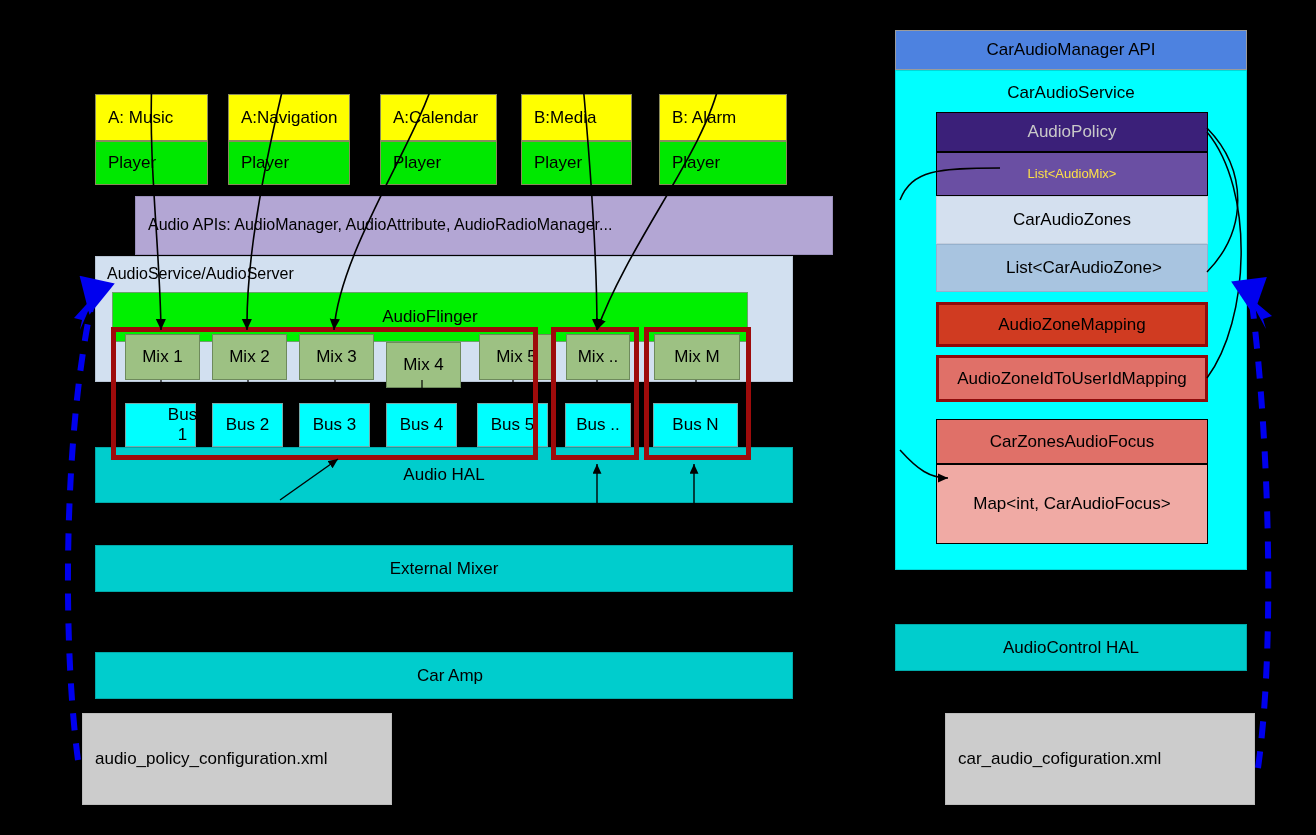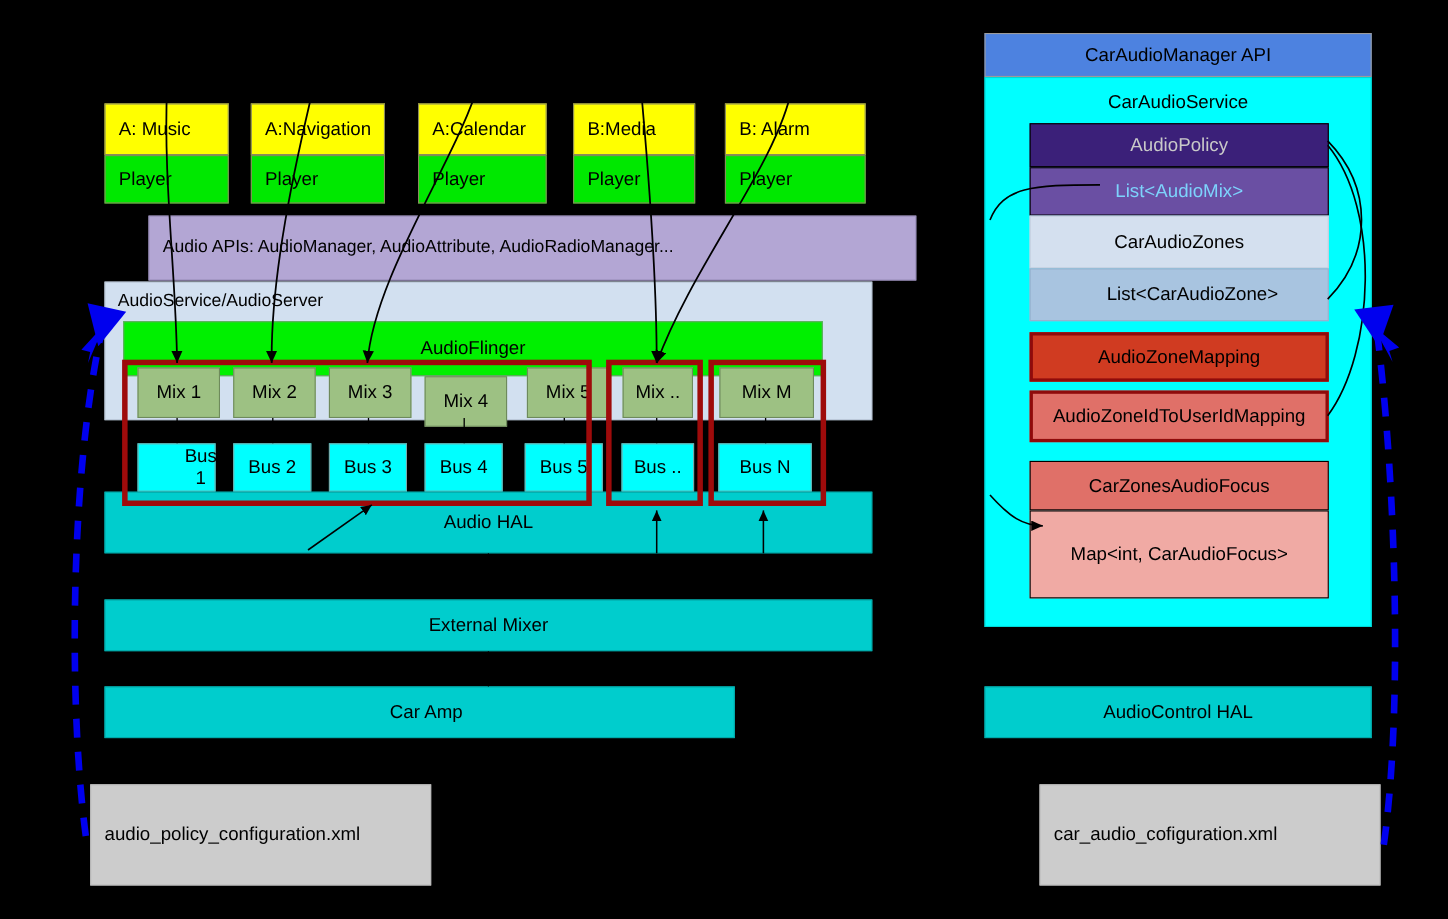--- a/index.html
+++ b/index.html
@@ -24,21 +24,21 @@
   .hal{background:#00cdcd;border:1px solid #0aa;font-size:17px;}
   .teal-bar{background:#00cdcd;border:1px solid #0aa;font-size:17px;}
   .xmlbox{background:#cccccc;border:1px solid #bbb;font-size:17px;}
 
   .red-frame{position:absolute;box-sizing:border-box;border:5px solid #9e0b0b;}
 
   
   .cam-api{background:#4d82e0;border:1px solid #9b9b9b;font-size:17px;}
   .cas{background:#00ffff;border:1px solid #00d8d8;}
   .audio-policy{background:#3b2079;border:1px solid #000;color:#c9c9c9;font-size:17px;}
-  .audio-mix-list{background:#6a4fa3;border:1px solid #000;color:#7dd3fc;font-size:17px;}
+  .audio-mix-list{background:#6a4fa3;border:1px solid #000;color:#fde047;font-size:13px;}
   .car-zones{background:#d4e0ef;border:1px solid #c3cede;font-size:17px;}
   .car-zone-list{background:#a8c4e0;border:1px solid #95b1cd;font-size:17px;}
   .zone-map{background:#d03b21;border:3px solid #8f0b0b;font-size:17px;}
   .zone-user-map{background:#e07068;border:3px solid #8f0b0b;font-size:17px;}
   .focus-top{background:#e07068;border:1px solid #000;font-size:17px;}
   .focus-bot{background:#f0aaa4;border:1px solid #000;font-size:17px;}
 </style>
 </head>
 <body>
 
@@ -82,21 +82,21 @@
   <div class="box bus" style="left:565px;top:403px;width:66px;height:44px;">Bus ..</div>
   <div class="box bus" style="left:653px;top:403px;width:85px;height:44px;">Bus N</div>
 
   <div class="box hal" style="left:95px;top:447px;width:698px;height:56px;">Audio HAL</div>
 
   <div class="red-frame" style="left:111px;top:327px;width:427px;height:133px;"></div>
   <div class="red-frame" style="left:551px;top:327px;width:88px;height:133px;"></div>
   <div class="red-frame" style="left:644px;top:327px;width:107px;height:133px;"></div>
 
   <div class="box teal-bar" style="left:95px;top:545px;width:698px;height:47px;">External Mixer</div>
-  <div class="box teal-bar" style="left:95px;top:624px;width:573px;height:47px;padding-left:12px;">Car Amp</div>
+  <div class="box teal-bar" style="left:95px;top:652px;width:698px;height:47px;padding-left:12px;">Car Amp</div>
 
   <div class="box xmlbox lft" style="left:82px;top:713px;width:310px;height:92px;">audio_policy_configuration.xml</div>
 
   <div class="box cam-api" style="left:895px;top:30px;width:352px;height:40px;">CarAudioManager API</div>
 
   <div class="cas" style="position:absolute;left:895px;top:70px;width:352px;height:500px;box-sizing:border-box;"></div>
   <div class="box" style="left:895px;top:78px;width:352px;height:30px;font-size:17px;">CarAudioService</div>
 
   <div class="box audio-policy" style="left:936px;top:112px;width:272px;height:40px;">AudioPolicy</div>
   <div class="box audio-mix-list" style="left:936px;top:152px;width:272px;height:44px;">List&lt;AudioMix&gt;</div>

